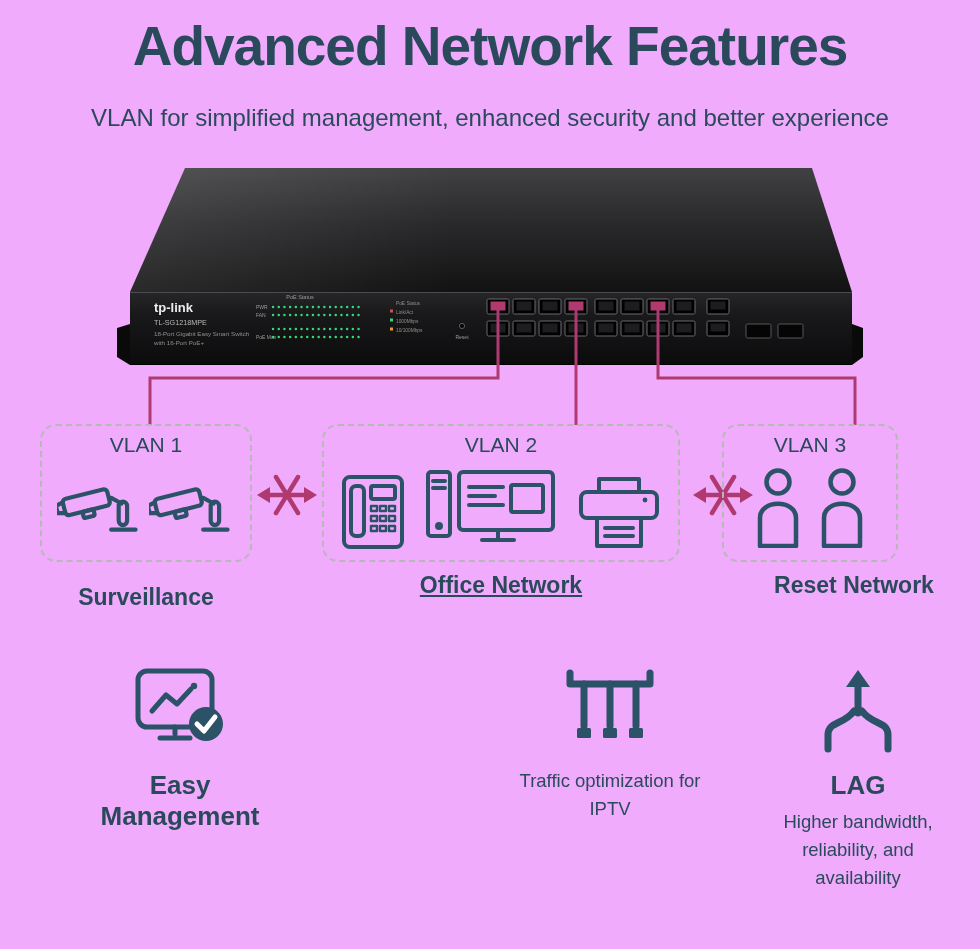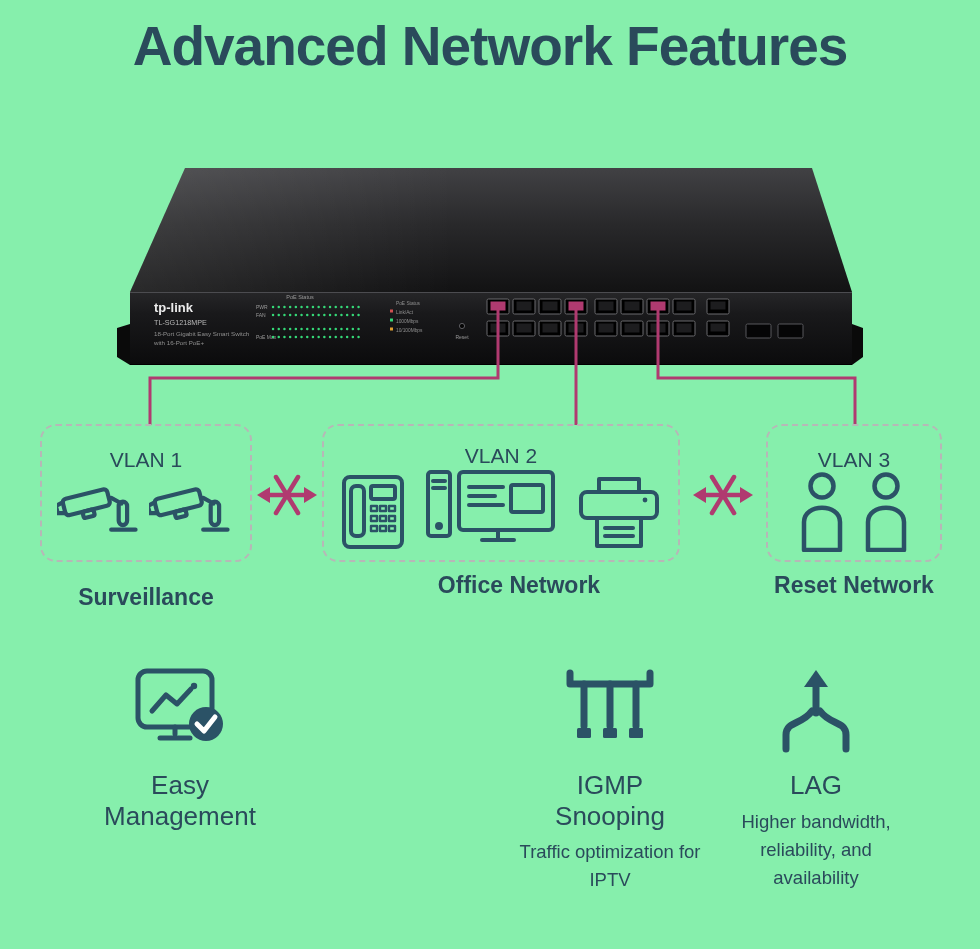--- a/index.html
+++ b/index.html
@@ -1,54 +1,55 @@
 <!DOCTYPE html>
 <html style="--text: #2a4a5b; --accent: #b03a70; --icon: #2b5266; --led: #35d877;"><head>
 <meta charset="utf-8">
 <style>
   * { margin:0; padding:0; box-sizing:border-box; }
   :root { --text:#2a4a5b; --accent:#b03a70; --icon:#2b5266; --led:#35d877; }
   html,body { background:#fff; }
-  .page { position:relative; width:980px; height:949px; background:#86efac; overflow:hidden;
+  .page { position:relative; width:980px; height:949px; background:#f0abfc; overflow:hidden;
           font-family:"Liberation Sans", sans-serif; color:var(--text); }
 
   .page-title { position:absolute; top:14px; left:0; width:100%; text-align:center;
                 font-size:55px; font-weight:bold; letter-spacing:-1px; color:var(--text); }
   .page-subtitle { position:absolute; top:104px; left:0; width:100%; text-align:center;
                    font-size:24px; color:var(--text); }
 
   .switch-svg { position:absolute; left:110px; top:158px; }
   .connectors { position:absolute; left:0; top:0; pointer-events:none; }
 
   .vlan-box { position:absolute; top:424px; height:138px; border:2px dashed #b7b7b7;
               border-radius:16px; display:flex; flex-direction:column; align-items:center; }
-  .vlan-title { font-size:21px; margin-top:22px; color:var(--text); }
+  .vlan-title { font-size:21px; margin-top:7px; color:var(--text); }
   .vlan-icons { display:flex; align-items:flex-end; flex:1; }
   .vlan-label { position:absolute; top:572px; text-align:center; font-size:23px;
                 font-weight:bold; color:var(--text); }
   .blocked { position:absolute; top:470px; }
 
   .feature { position:absolute; top:658px; display:flex; flex-direction:column;
              align-items:center; text-align:center; }
   .feature-icon { height:102px; display:flex; align-items:center; justify-content:center; }
-  .feature-title { font-size:26px; font-weight:normal; line-height:1.18; margin-top:10px; color:var(--text); }
+  .feature-title { font-size:26px; font-weight:bold; line-height:1.18; margin-top:10px; color:var(--text); }
   .feature-desc { font-size:18.5px; line-height:1.52; margin-top:7px; color:var(--text); }
 
   .icon-stroke { stroke: var(--icon); }
   .icon-fill   { fill: var(--icon); }
   .accent-stroke { stroke: var(--accent); }
   .accent-fill   { fill: var(--accent); }
   .led-stroke  { stroke: var(--led); }
 </style>
 </head>
 <body>
 
 <div class="page">
 
   <h1 class="page-title">Advanced Network Features</h1>
+  <p class="page-subtitle">VLAN for simplified management, enhanced security and better experience</p>
 
   <svg class="switch-svg" width="760" height="215" viewBox="0 0 760 215">
     <defs>
       <linearGradient id="topGrad" x1="0" y1="0" x2="0" y2="1">
         <stop offset="0" stop-color="#414144"></stop>
         <stop offset="0.45" stop-color="#29292b"></stop>
         <stop offset="1" stop-color="#121213"></stop>
       </linearGradient>
       <linearGradient id="frontGrad" x1="0" y1="0" x2="0" y2="1">
         <stop offset="0" stop-color="#262628"></stop>
@@ -247,40 +248,40 @@
   <svg class="blocked" style="left:690px;" width="66" height="50" viewBox="0 0 66 50">
     <g class="accent-stroke" stroke-width="4.5" stroke-linecap="round">
       <path d="M14 25 L52 25" fill="none"></path>
       <path class="accent-fill" d="M16 17 L3 25 L16 33 Z" stroke="none"></path>
       <path class="accent-fill" d="M50 17 L63 25 L50 33 Z" stroke="none"></path>
       <path d="M22 7 L44 43" fill="none"></path>
       <path d="M44 7 L22 43" fill="none"></path>
     </g>
   </svg>
 
-  <div class="vlan-box" style="left:766px; width:176px;">
+  <div class="vlan-box" style="left:722px; width:176px;">
     <div class="vlan-title">VLAN 3</div>
     <div class="vlan-icons" style="gap:18px; margin-bottom:12px;">
       <svg width="46" height="80" viewBox="0 0 46 80">
         <g class="icon-stroke" stroke-width="4.5" fill="none" stroke-linejoin="round">
           <circle cx="23" cy="14" r="11.5"></circle>
           <path d="M5 78 L5 50 C5 31 41 31 41 50 L41 78 Z"></path>
         </g>
       </svg>
       <svg width="46" height="80" viewBox="0 0 46 80">
         <g class="icon-stroke" stroke-width="4.5" fill="none" stroke-linejoin="round">
           <circle cx="23" cy="14" r="11.5"></circle>
           <path d="M5 78 L5 50 C5 31 41 31 41 50 L41 78 Z"></path>
         </g>
       </svg>
     </div>
   </div>
 
   <div class="vlan-label" style="left:40px; width:212px;margin-top:12px;">Surveillance</div>
-  <div class="vlan-label" style="left:340px; width:358px;">Office Network</div>
+  <div class="vlan-label" style="left:322px; width:358px;text-decoration:underline;">Office Network</div>
   <div class="vlan-label" style="left:766px; width:176px;">Reset Network</div>
 
   <div class="feature" style="left:60px; width:240px;">
     <div class="feature-icon">
       <svg width="100" height="96" viewBox="0 0 100 96">
         <g class="icon-stroke" stroke-width="5" fill="none" stroke-linecap="round" stroke-linejoin="round">
           <rect x="8" y="10" width="74" height="56" rx="9"></rect>
           <path d="M22 50 L36 34 L47 43 L61 28"></path>
           <circle class="icon-fill" cx="64" cy="25" r="3.2" stroke="none"></circle>
           <path d="M45 66 L45 73"></path>
@@ -301,25 +302,24 @@
           <path d="M8 9 L8 20 L88 20 L88 9"></path>
           <path d="M22 20 L22 62"></path>
           <path d="M48 20 L48 62"></path>
           <path d="M74 20 L74 62"></path>
           <rect class="icon-fill" x="15" y="64" width="14" height="10" rx="1.5" stroke="none"></rect>
           <rect class="icon-fill" x="41" y="64" width="14" height="10" rx="1.5" stroke="none"></rect>
           <rect class="icon-fill" x="67" y="64" width="14" height="10" rx="1.5" stroke="none"></rect>
         </g>
       </svg>
     </div>
-    <div class="feature-title" style="max-width:165px;">IGMP Snooping</div>
     <div class="feature-desc" style="max-width:210px;">Traffic optimization for IPTV</div>
   </div>
 
-  <div class="feature" style="left:718px; width:196px;">
+  <div class="feature" style="left:760px; width:196px;">
     <div class="feature-icon">
       <svg width="96" height="92" viewBox="0 0 96 92">
         <g class="icon-stroke" stroke-width="7" fill="none" stroke-linecap="round" stroke-linejoin="round">
           <path d="M48 20 L48 50"></path>
           <path class="icon-fill" d="M36 24 L48 7 L60 24 Z" stroke="none"></path>
           <path d="M18 86 L18 72 C18 58 34 62 44 48"></path>
           <path d="M78 86 L78 72 C78 58 62 62 52 48"></path>
         </g>
       </svg>
     </div>

